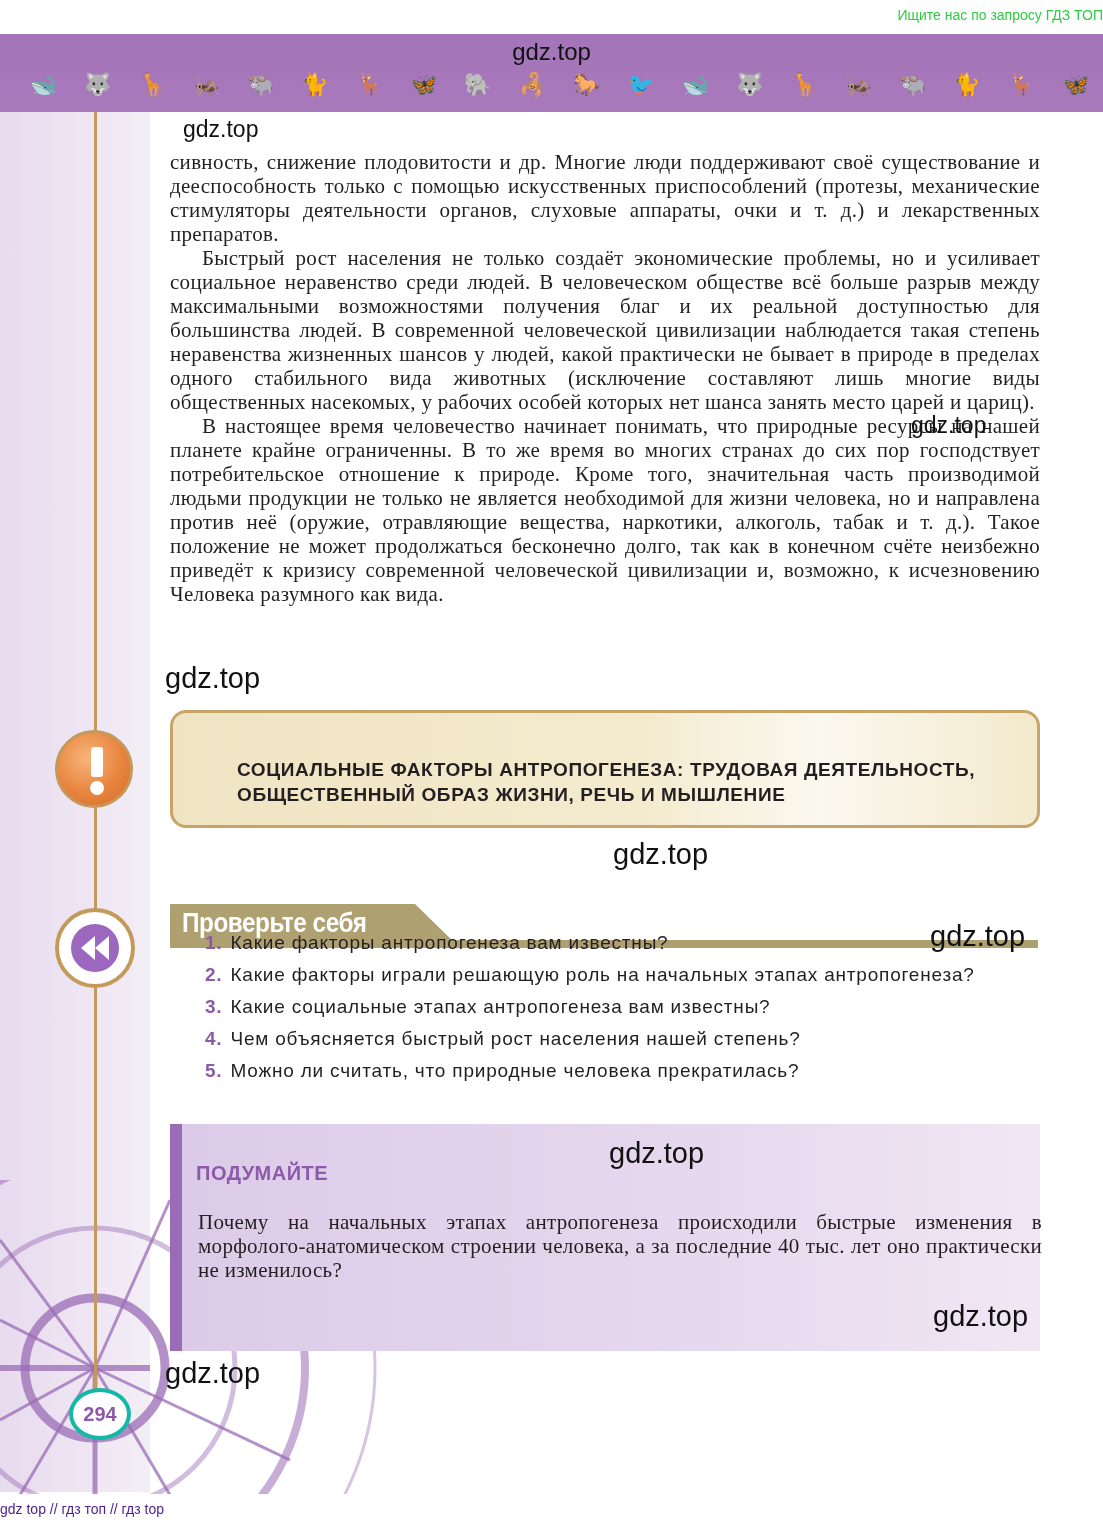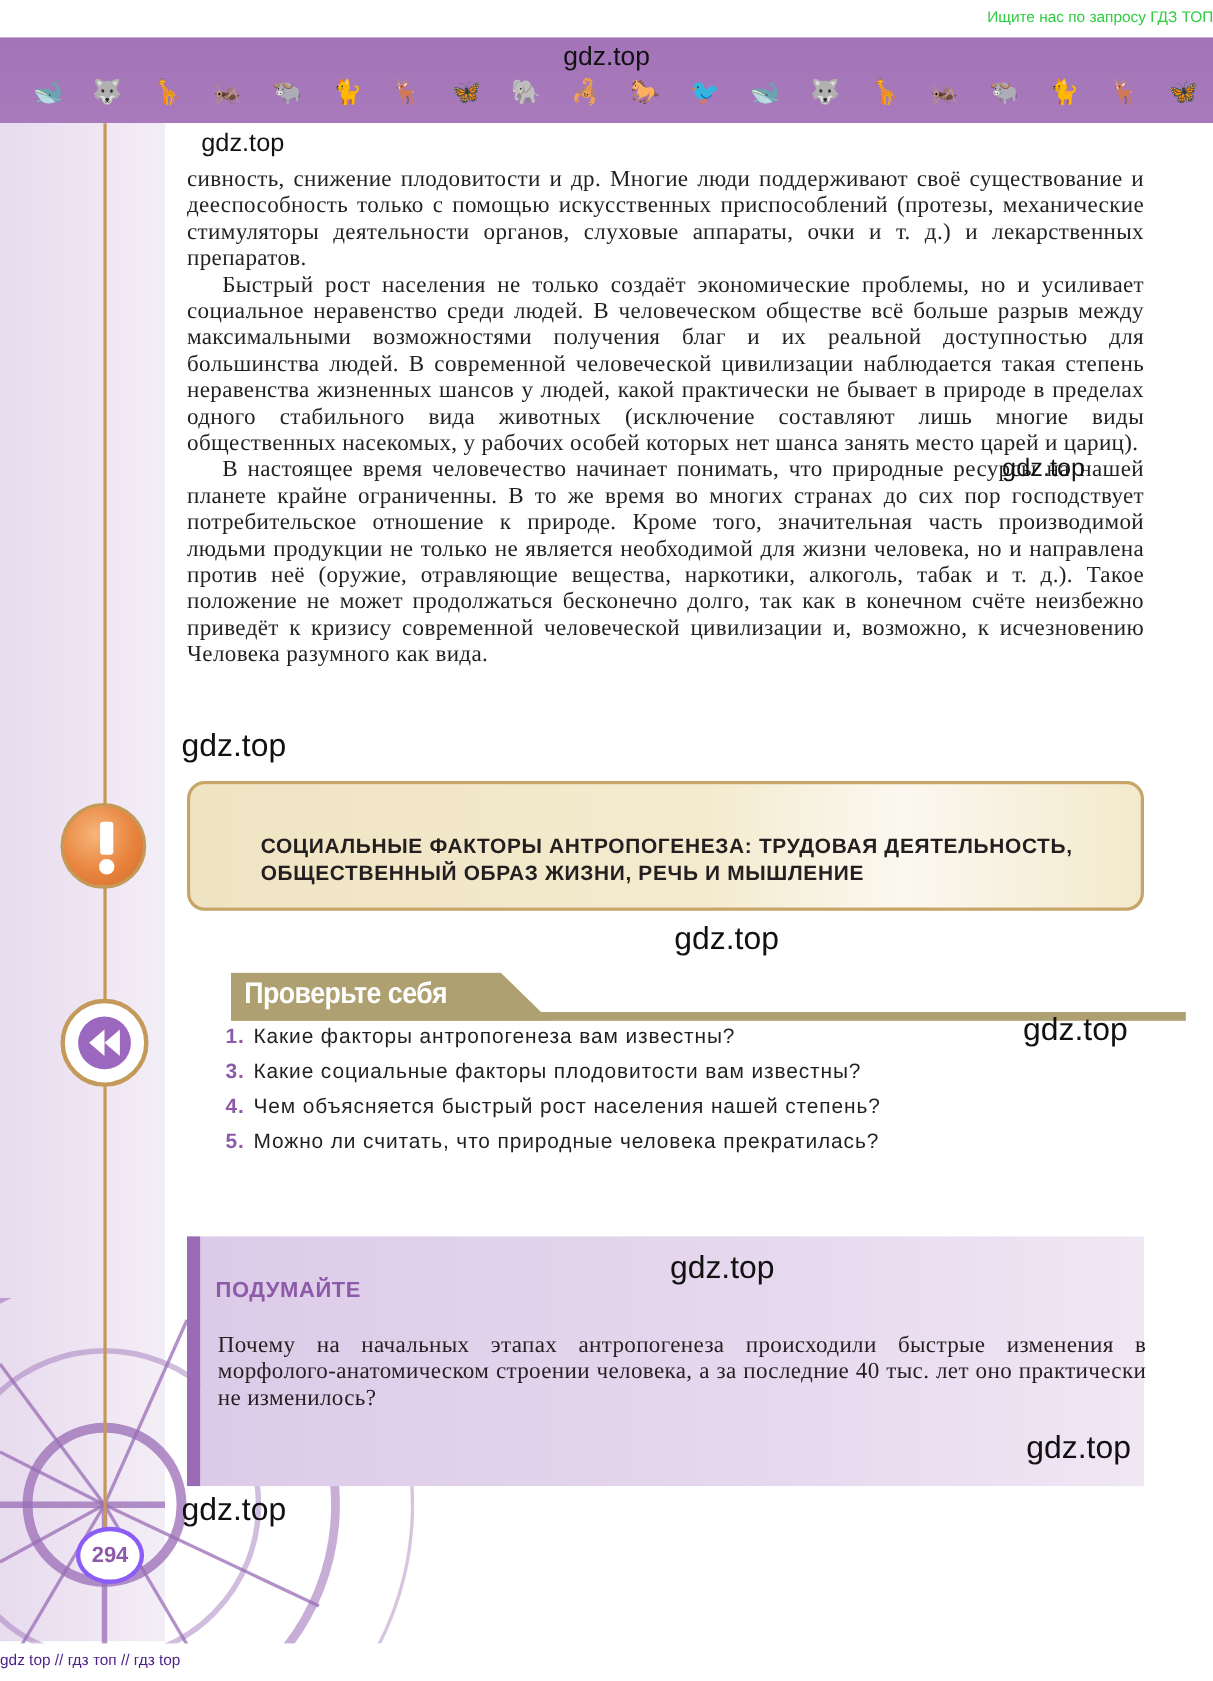--- a/index.html
+++ b/index.html
@@ -62,21 +62,21 @@
     }
     .alert-badge {
       position: absolute; left: 55px; top: 730px; width: 78px; height: 78px; border-radius: 50%;
       background: radial-gradient(circle at 40% 35%, #f7b57a 0%, #e8843e 55%, #d46d2b 100%);
       border: 3px solid #c39a5a; box-sizing: border-box;
     }
     .alert-badge .bar { position: absolute; left: 33px; top: 14px; width: 12px; height: 30px; background: #fff; border-radius: 3px; }
     .alert-badge .dot { position: absolute; left: 32px; top: 48px; width: 14px; height: 14px; background: #fff; border-radius: 50%; }
 
     .check-header {
-      position: absolute; left: 170px; top: 884px; width: 868px; height: 46px; margin-left: 40px;
+      position: absolute; left: 170px; top: 904px; width: 868px; height: 46px;
     }
     .check-tab {
       position: absolute; left: 0; top: 0; width: 290px; height: 44px;
       background: #aea071;
       clip-path: polygon(0 0, 245px 0, 290px 44px, 0 44px);
     }
     .check-line { position: absolute; left: 0; top: 36px; width: 868px; height: 8px; background: #aea071; }
     .check-title {
       position: absolute; left: 12px; top: 4px; font-family: "Liberation Sans", sans-serif;
       font-weight: bold; font-size: 27px; color: #fff; letter-spacing: -0.5px; transform: scaleX(0.9); transform-origin: left;
@@ -107,21 +107,21 @@
       font-weight: bold; font-size: 20px; color: #8c5aa8; letter-spacing: 0.5px;
     }
     .think-text {
       position: absolute; left: 16px; top: 86px; width: 844px; font-size: 21px; line-height: 24px;
       text-align: justify; letter-spacing: 0.3px;
     }
 
     .deco { position: absolute; left: 0; top: 1180px; width: 480px; height: 315px; }
     .page-num {
       position: absolute; left: 69px; top: 1388px; width: 62px; height: 52px; border-radius: 50%;
-      background: #fff; border: 4px solid #8b5cf6; box-sizing: border-box;
+      background: #fff; border: 4px solid #14b8a6; box-sizing: border-box;
       font-family: "Liberation Sans", sans-serif; font-weight: bold; font-size: 20px; color: #8c5aa8;
       text-align: center; line-height: 44px;
     }
     .footer {
       position: absolute; left: 0; top: 1494px; width: 1103px; height: 34px; background: #fff;
       text-align: left; font-family: "Liberation Sans", sans-serif; font-size: 14px; color: #4b1f8c; line-height: 30px;
     }
   </style>
 </head>
 <body>
@@ -209,21 +209,22 @@
   <svg width="52" height="48" viewBox="0 0 52 48">
     <polygon points="26,12 26,36 12,24" fill="#fff"></polygon>
     <polygon points="40,12 40,36 26,24" fill="#fff"></polygon>
   </svg>
 </div>
 
 <div class="wm" style="left:930px; top:920px; font-size:29px;">gdz.top</div>
 
 <div class="questions">
   <div class="question"><span class="num">1.</span><span>Какие факторы антропогенеза вам известны?</span></div>
-  <div class="question"><span class="num">3.</span><span>Какие социальные факторы плодовитости вам известны?</span></div>
+  <div class="question"><span class="num">2.</span><span>Какие факторы играли решающую роль на начальных этапах антропогенеза?</span></div>
+  <div class="question"><span class="num">3.</span><span>Какие социальные этапах антропогенеза вам известны?</span></div>
   <div class="question"><span class="num">4.</span><span>Чем объясняется быстрый рост населения нашей степень?</span></div>
   <div class="question"><span class="num">5.</span><span>Можно ли считать, что природные человека прекратилась?</span></div>
 </div>
 
 <div class="think-box">
   <div class="think-title">ПОДУМАЙТЕ</div>
   <div class="think-text">Почему на начальных этапах антропогенеза происходили быстрые изменения в морфолого-анатомическом строении человека, а за последние 40 тыс. лет оно практически не изменилось?</div>
 </div>
 <div class="wm" style="left:609px; top:1137px; font-size:29px;">gdz.top</div>
 <div class="wm" style="left:933px; top:1300px; font-size:29px;">gdz.top</div>

